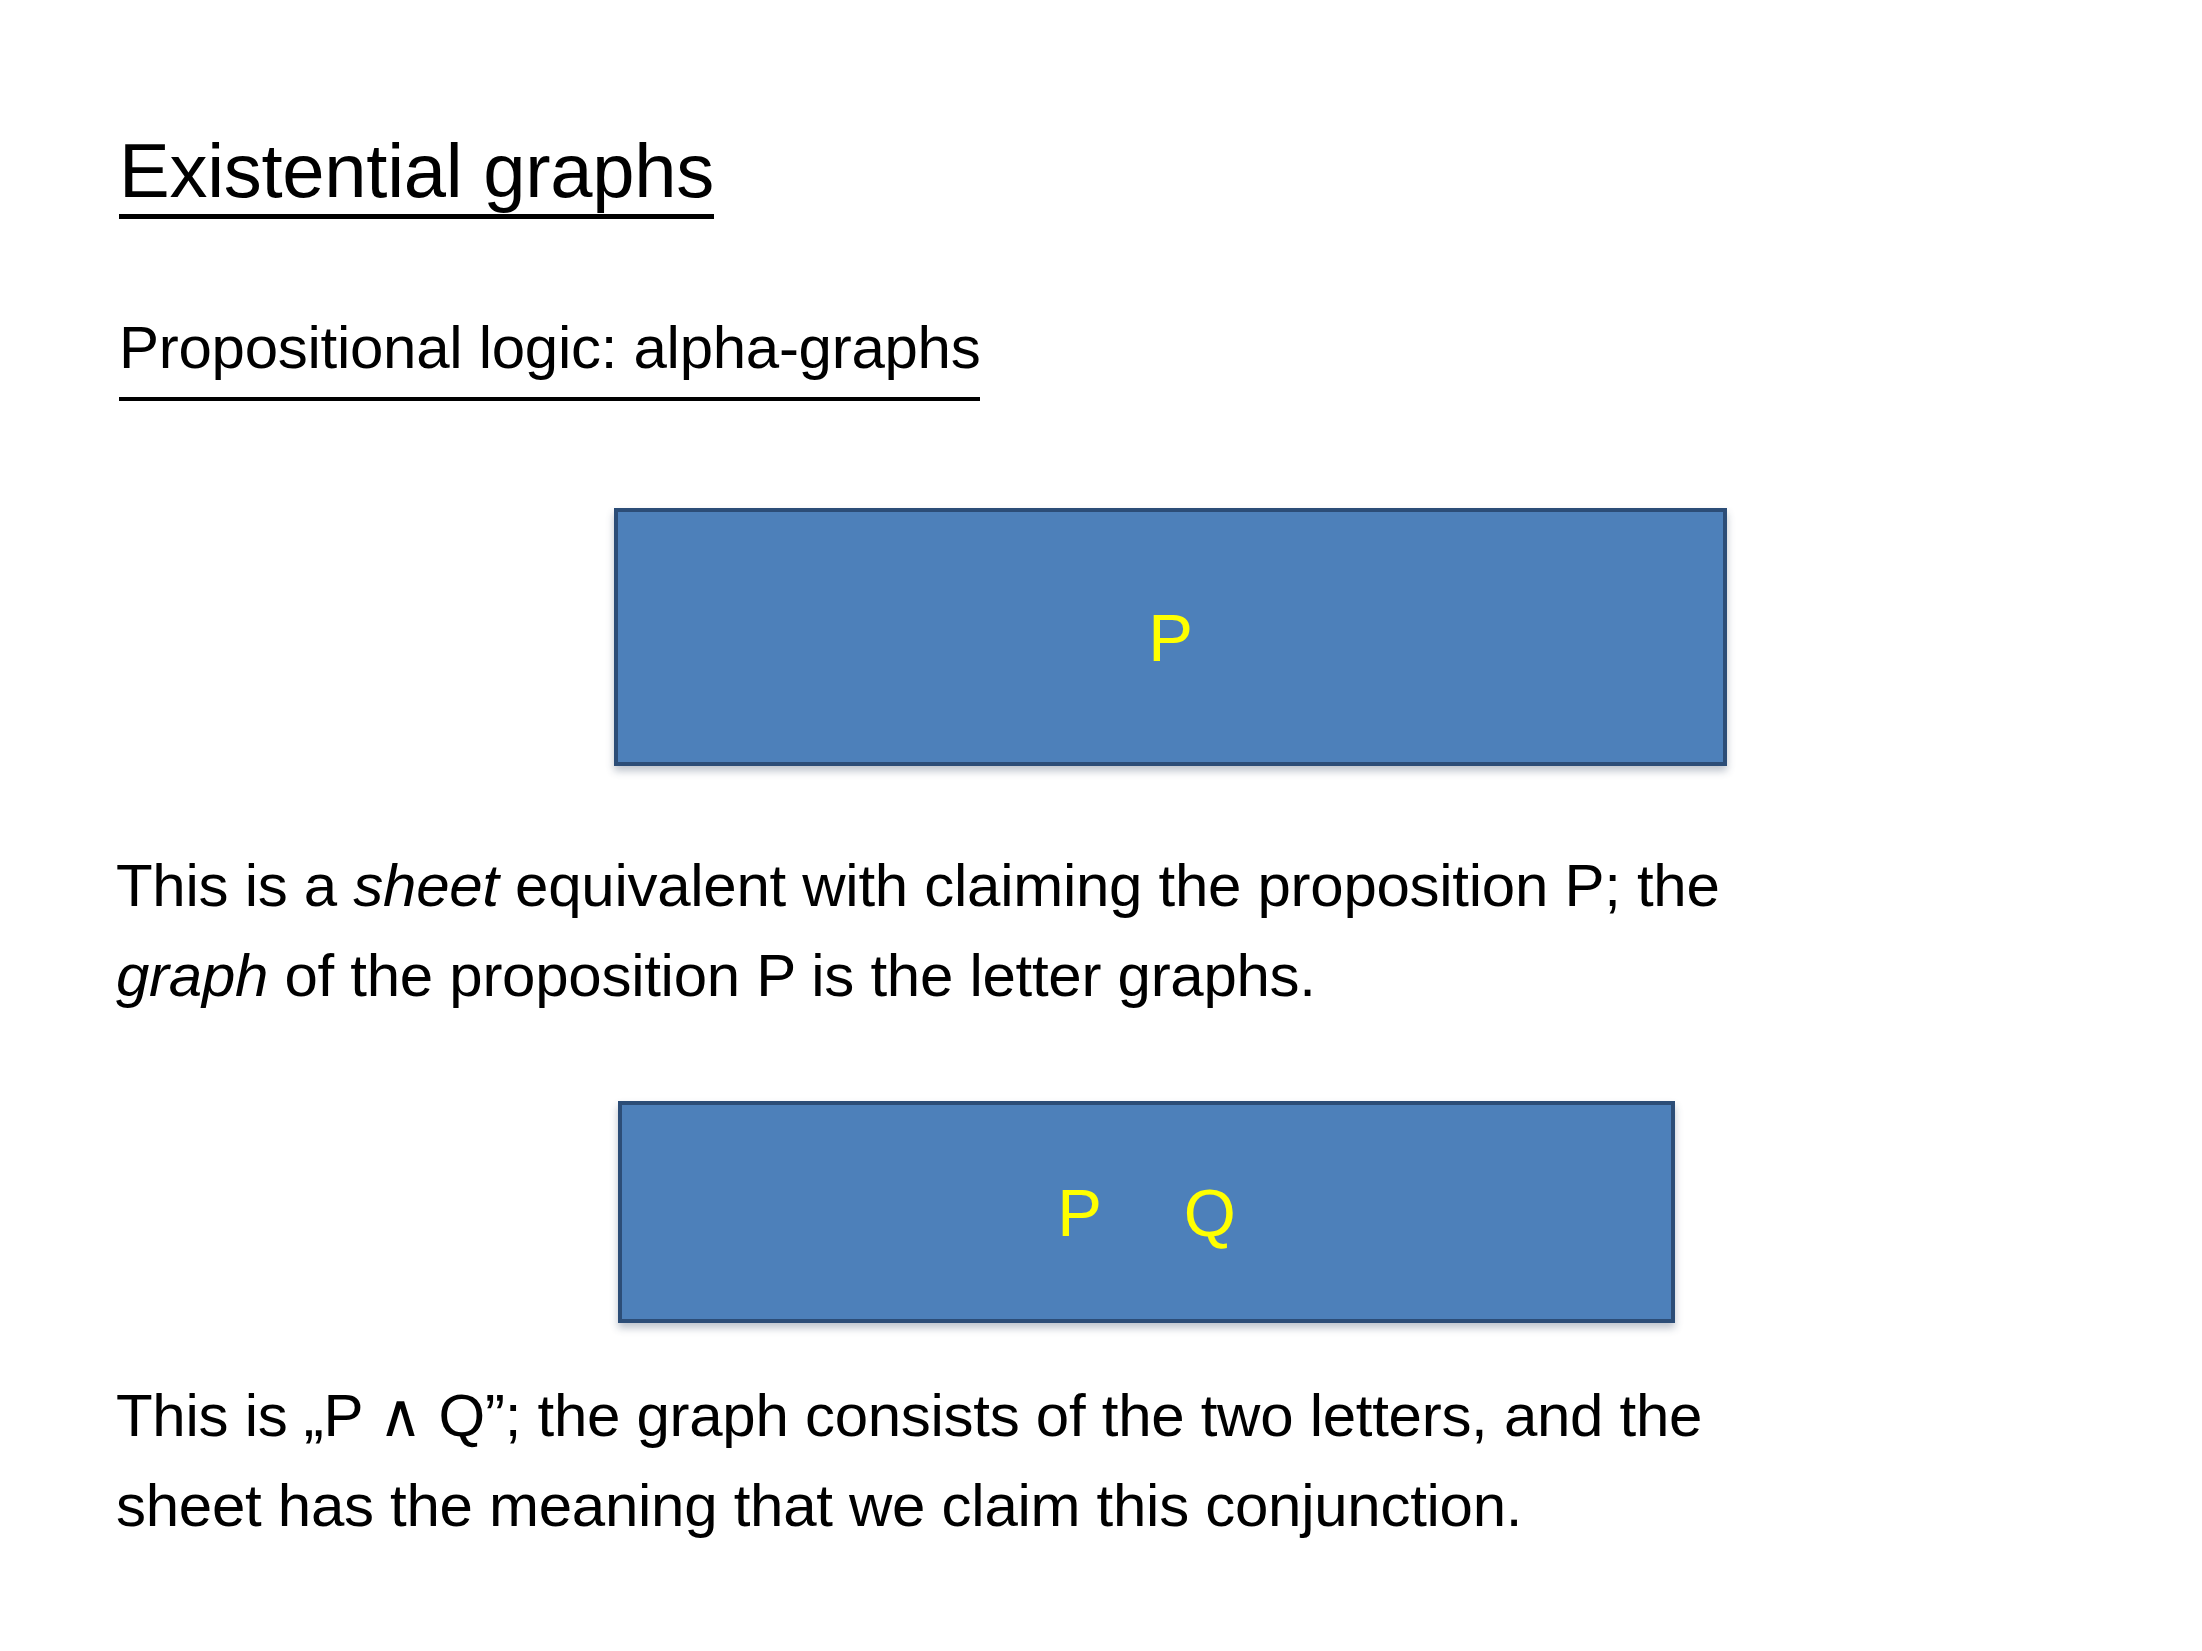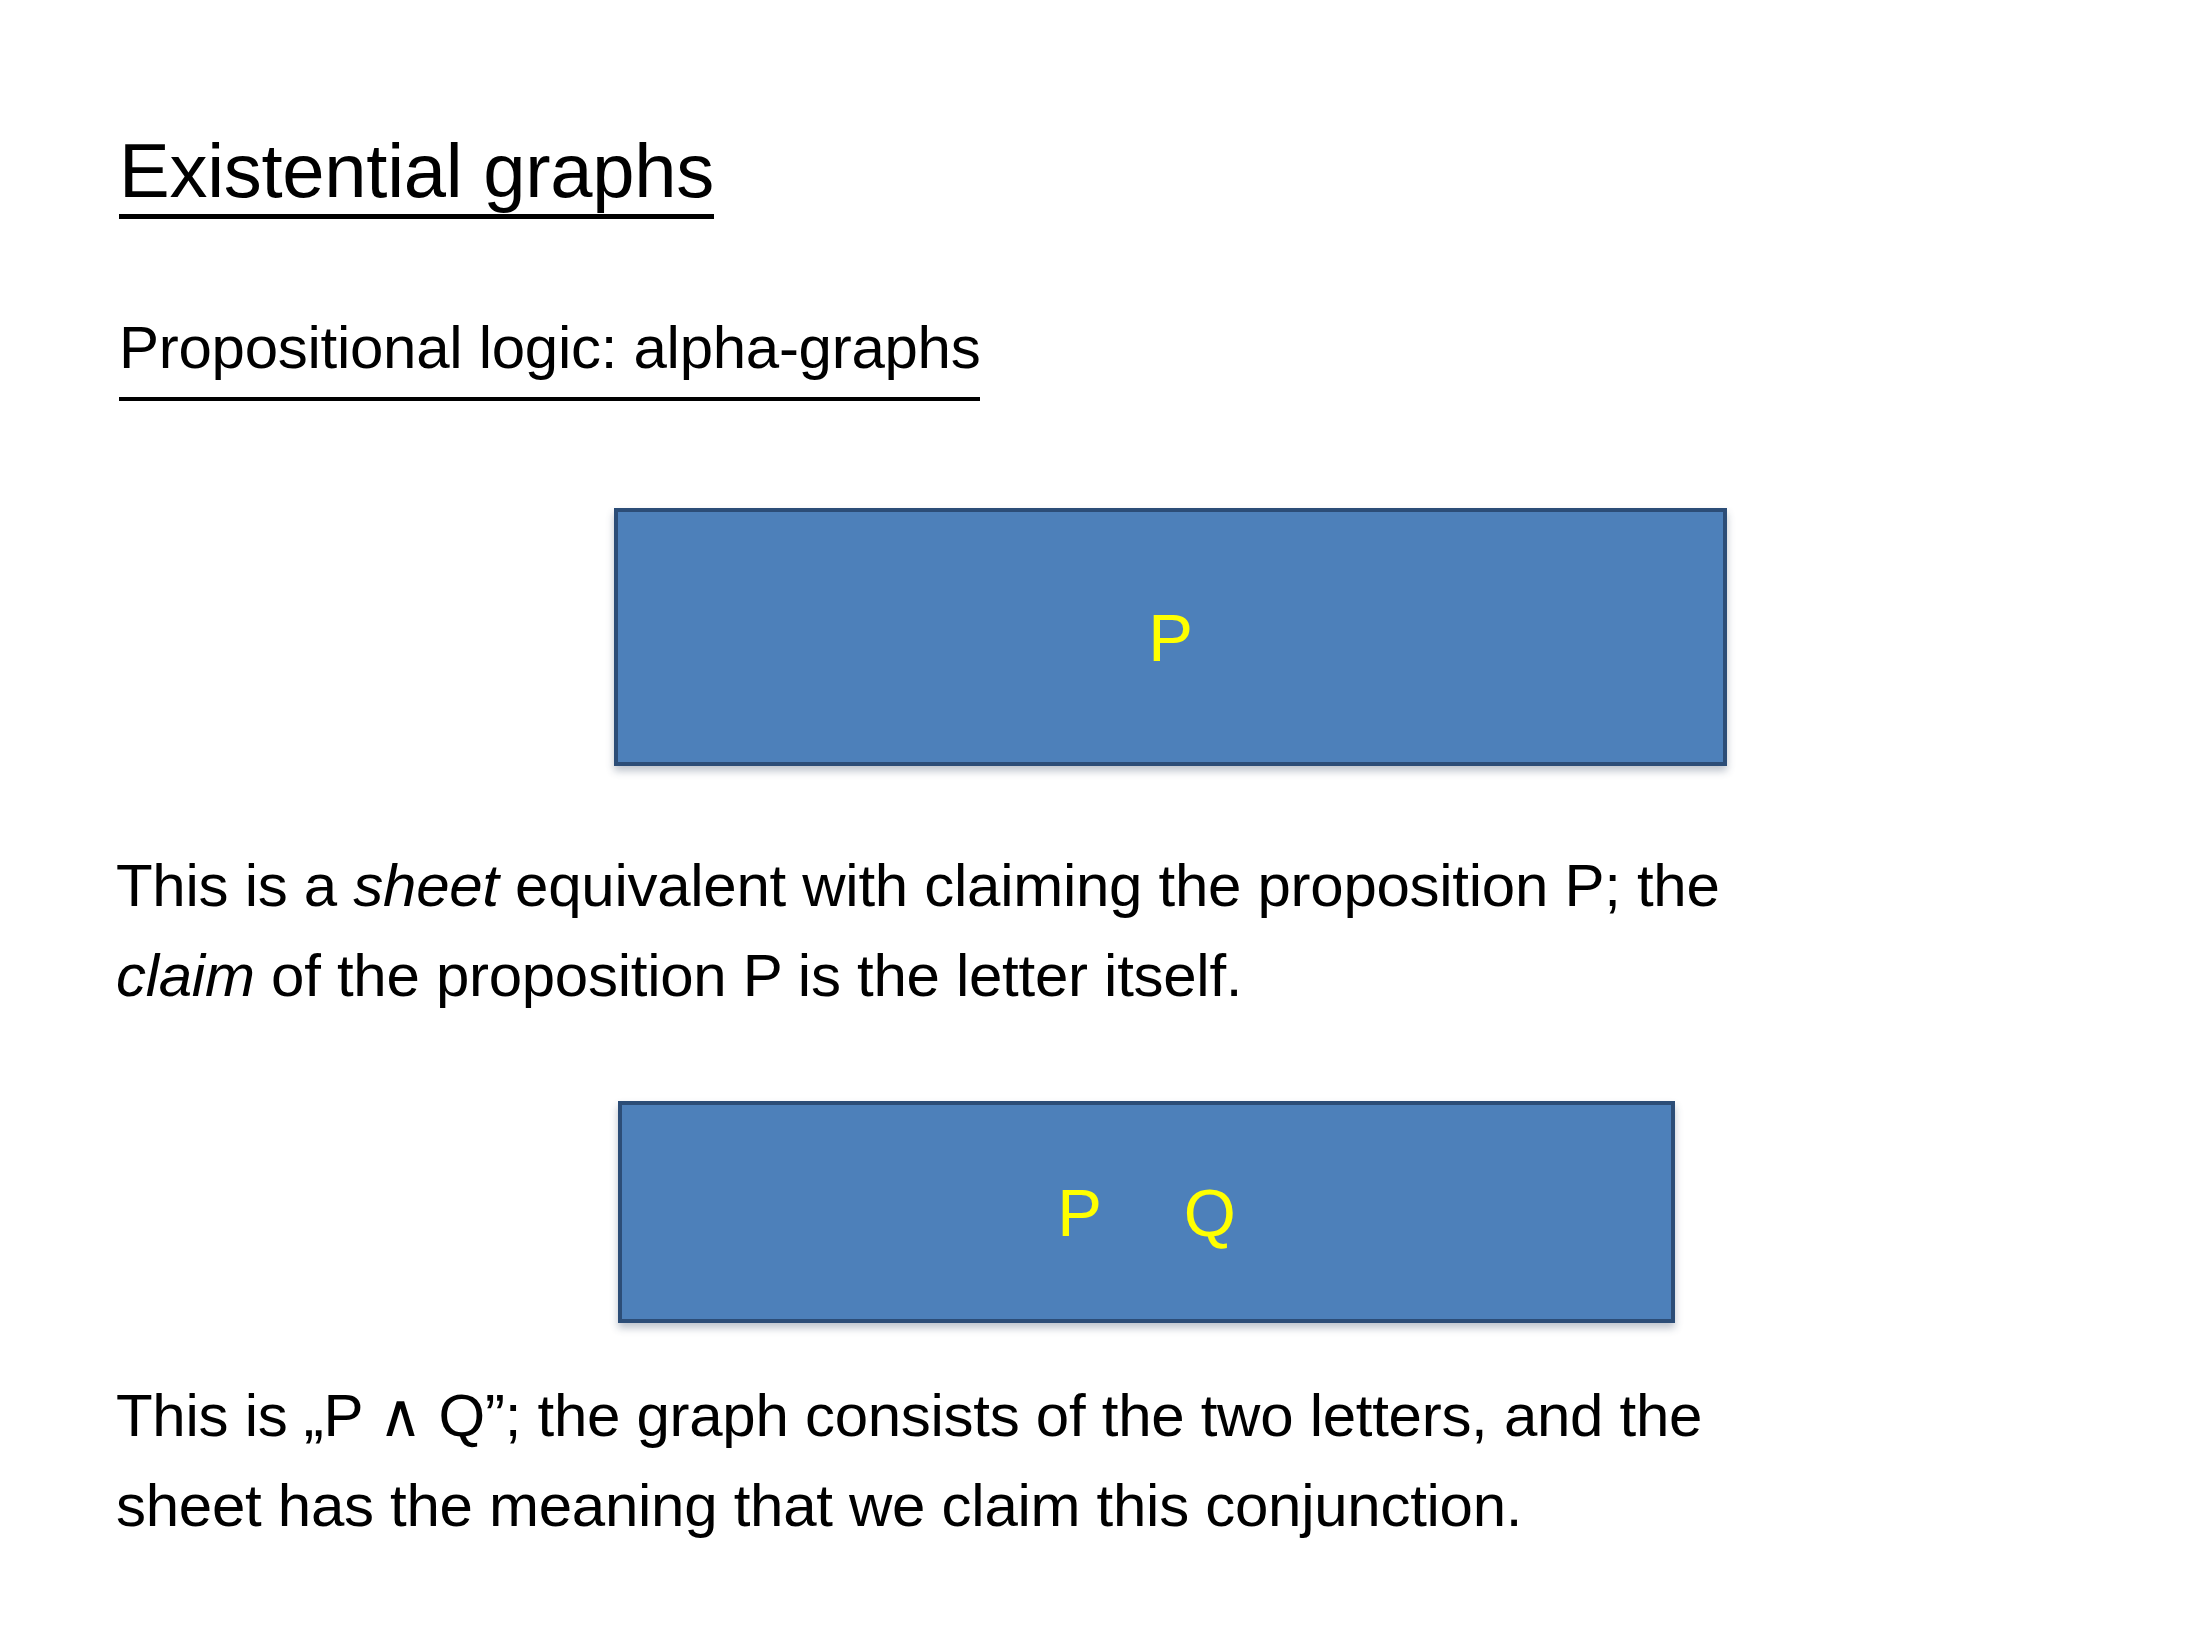--- a/index.html
+++ b/index.html
@@ -95,21 +95,21 @@
   <h1 class="abs title"><span class="u-wrap">Existential graphs</span></h1>
 
   <div class="abs subhead">
     <div><span class="underlined">Propositional logic: alpha-graphs</span></div>
   </div>
 
   <div class="abs sheet sheet1">
     <span class="sheet-label">P</span>
   </div>
 
-  <p class="abs para para1"><span>This is a </span><em>sheet</em><span> equivalent with claiming the proposition P; the</span><br><em>claim</em><span> of the proposition P is the letter itself.</span></p>
+  <p class="abs para para1"><span>This is a </span><em>sheet</em><span> equivalent with claiming the proposition P; the</span><br><em>graph</em><span> of the proposition P is the letter graphs.</span></p>
 
   <div class="abs sheet sheet2">
     <span class="sheet-label">P</span>
     <span class="sheet-label">Q</span>
   </div>
 
   <p class="abs para para2"><span>This is „P ∧ Q”; the graph consists of the two letters, and the</span><br><span>sheet has the meaning that we claim this conjunction.</span></p>
 
 </div>
 

